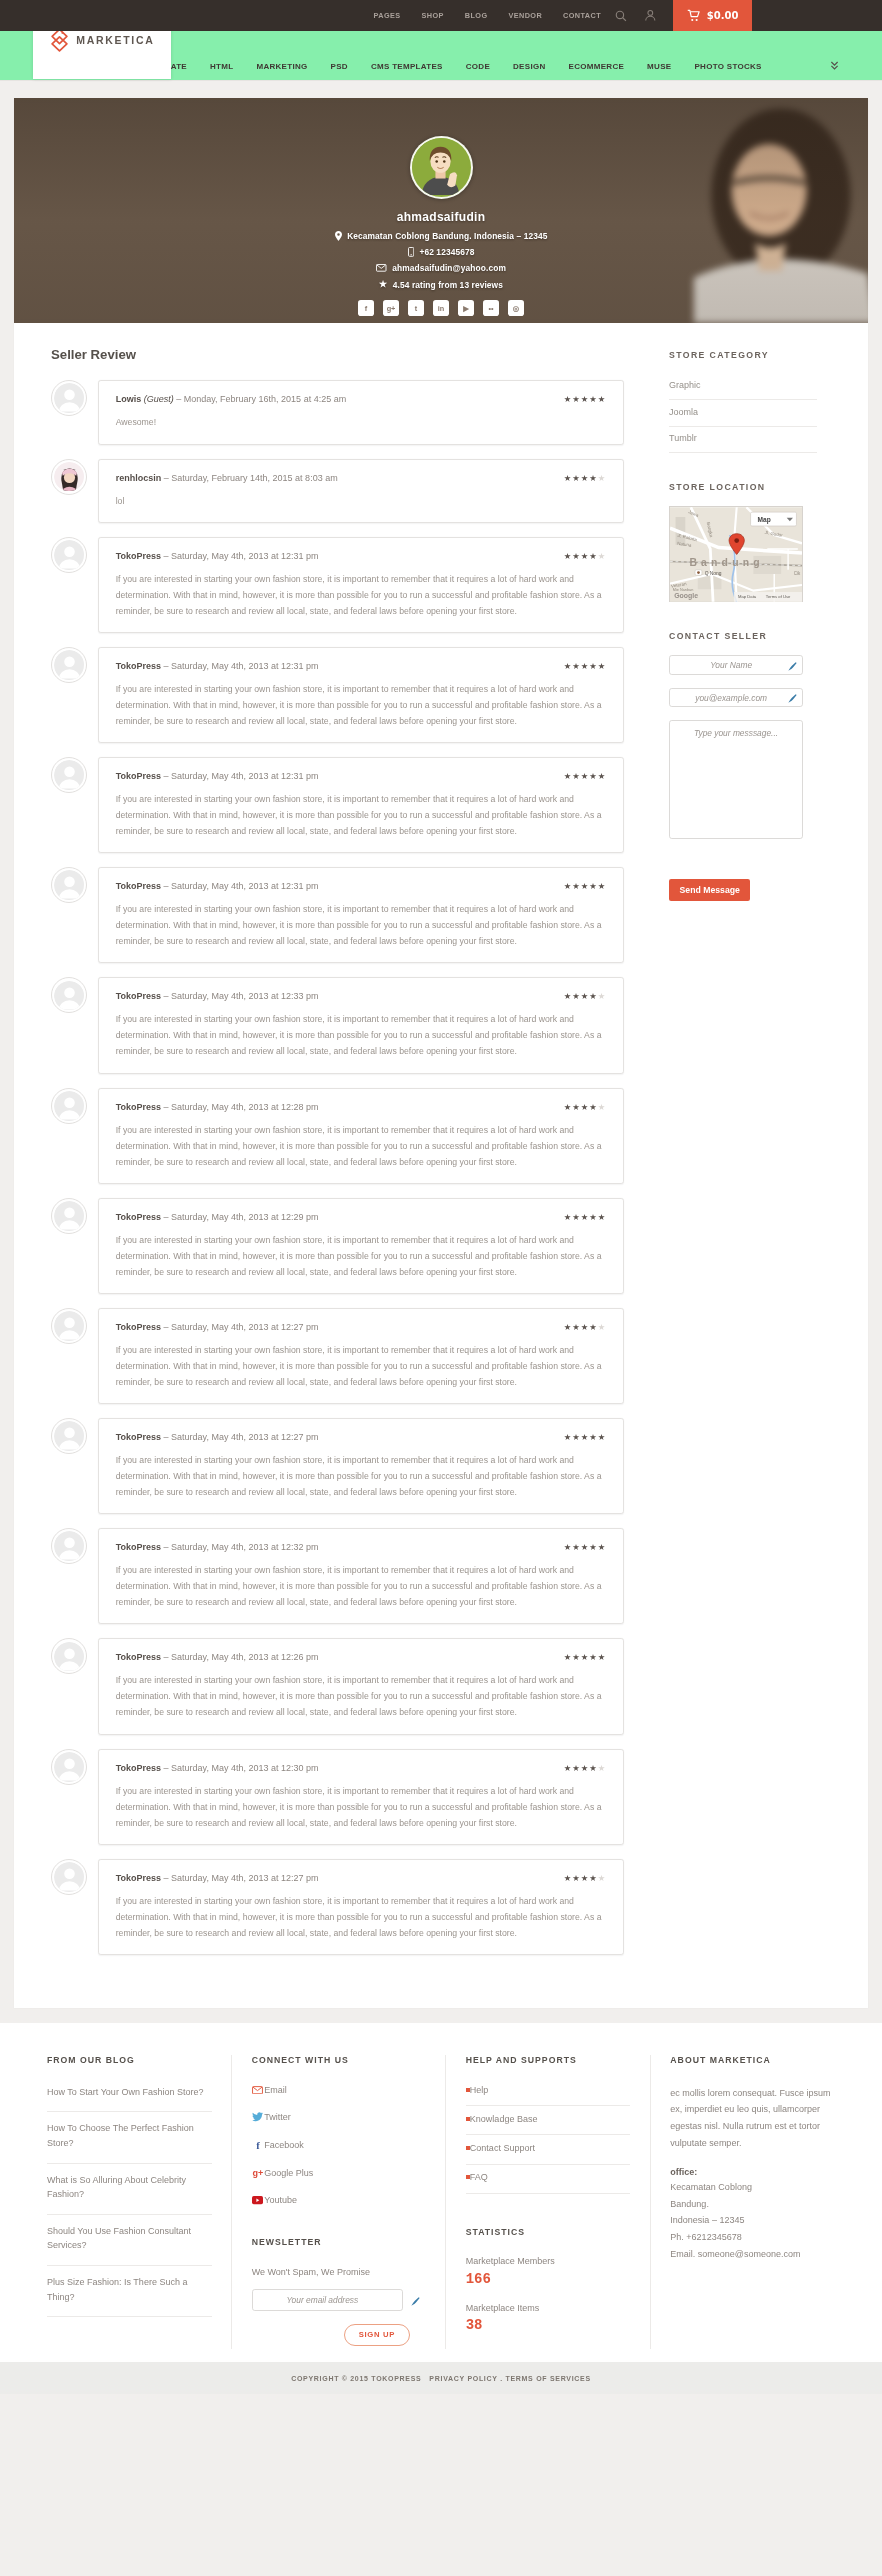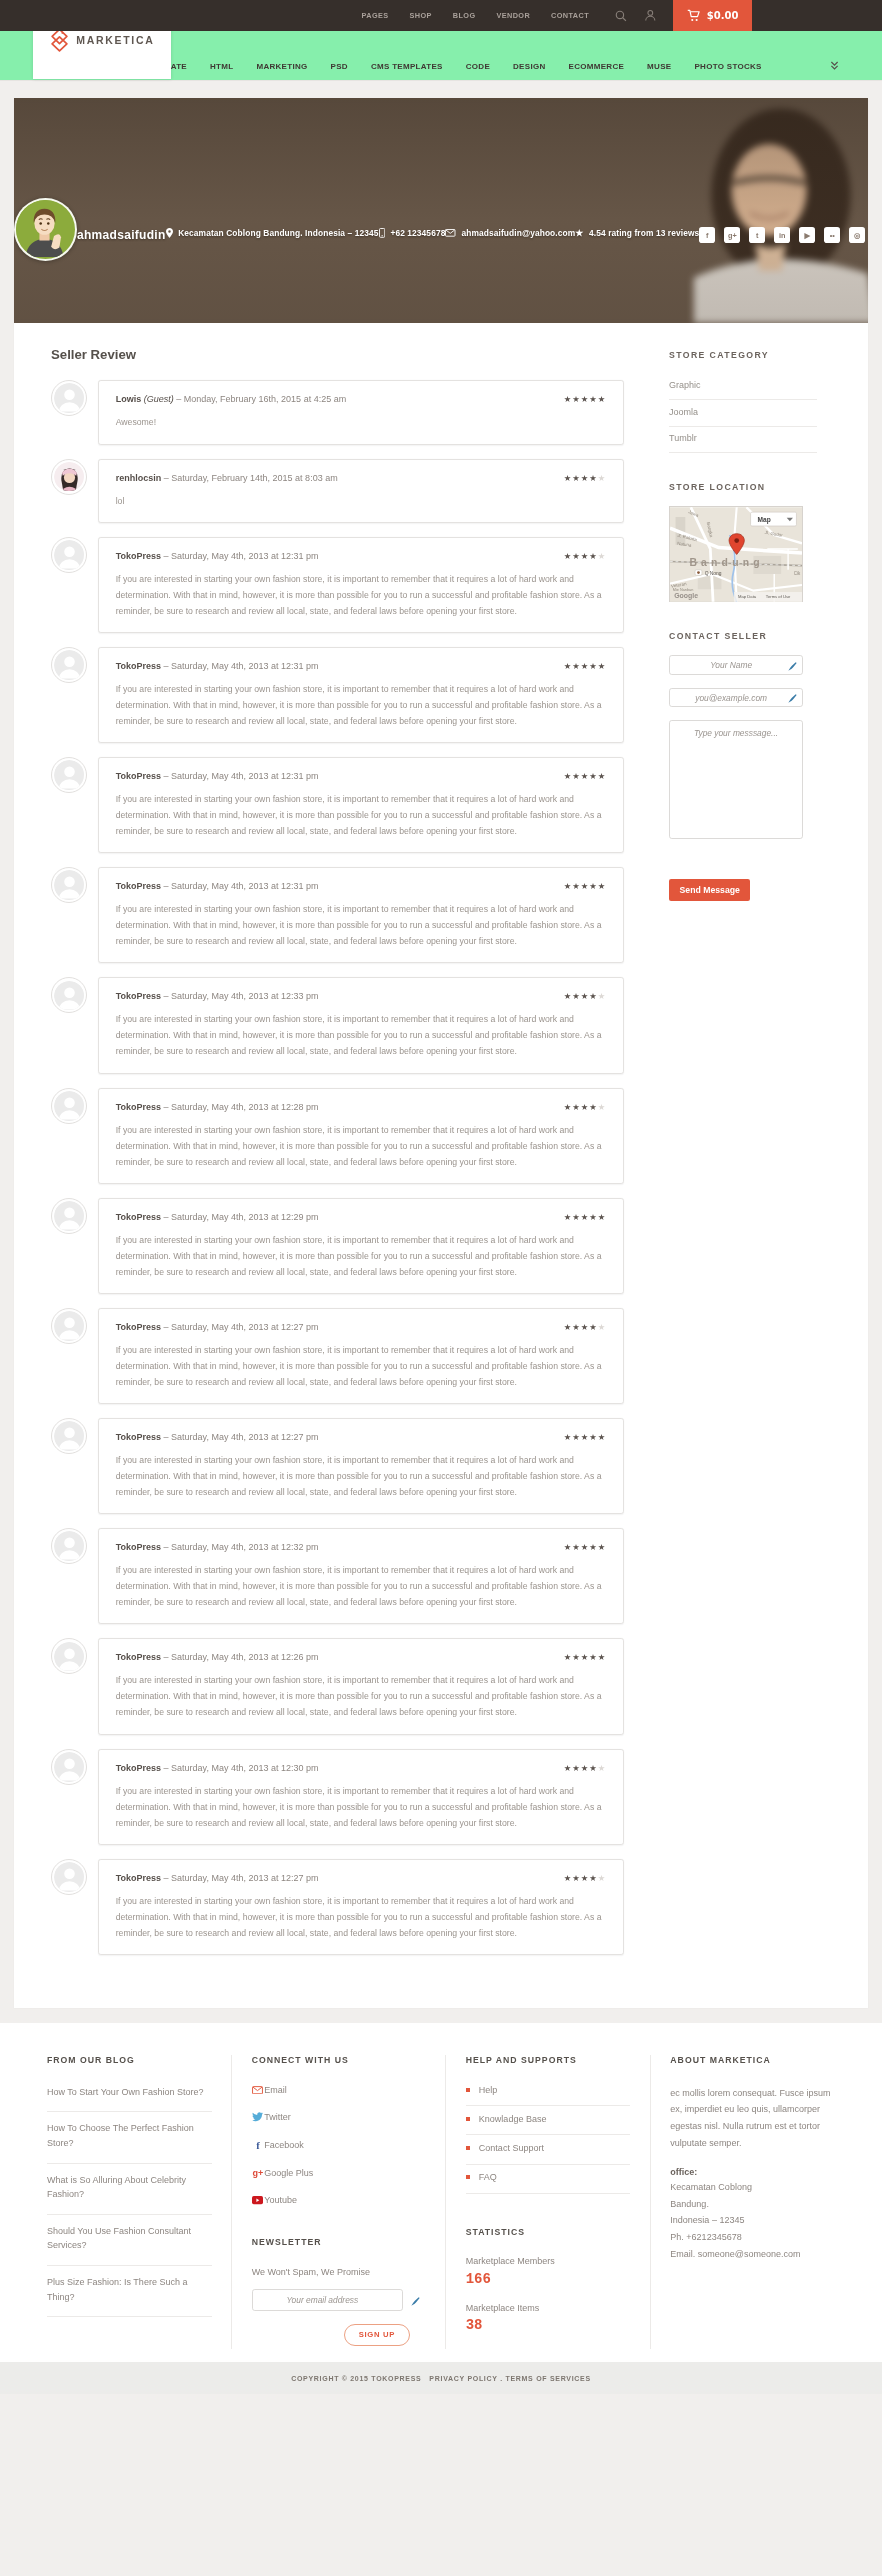--- a/index.html
+++ b/index.html
@@ -1,21 +1,21 @@
 <!DOCTYPE html>
 <html style="font-size:11px"><head>
 <meta charset="utf-8">
 <style>
   *{box-sizing:border-box}
   body{margin:0;min-width:882px;background:#f1efed;font-family:"Liberation Sans",sans-serif;color:#5a524d}
   a{text-decoration:none;color:inherit}
 
   
   .topbar{height:31px;background:#362f2b;position:relative;z-index:6;display:flex;align-items:center;justify-content:flex-end}
-  .tb-links{display:flex;gap:21px;margin-right:26px}
+  .tb-links{display:flex;gap:21px;margin-right:14px}
   .tb-links a{font-size:7.3px;font-weight:bold;letter-spacing:0.4px;color:#a9a09a}
   .tb-icon{display:inline-flex;align-items:center;margin-right:16.7px;cursor:pointer}
   .cart-btn{height:31px;width:79px;background:#e2563b;border:none;color:#fff;display:flex;align-items:center;justify-content:center;gap:6.3px;cursor:pointer;margin-right:130px}
   .cart-total{font-size:10px;font-weight:bold;font-family:"DejaVu Sans",sans-serif}
 
   
   .navbar{height:50px;background:#86efac;border-bottom:0.7px solid #e6e4e1;position:relative;z-index:5}
   .logo-box{position:absolute;left:33px;top:-31px;width:138px;height:79px;background:#fff;box-shadow:0 1.4px 3.5px rgba(0,0,0,.12);display:flex;align-items:center;justify-content:center;gap:7.7px;cursor:pointer}
   .logo-text{font-size:10.5px;font-weight:bold;letter-spacing:1.7px;color:#5f5751}
   .mainnav{height:50px;display:flex;align-items:flex-end;padding:0 33px 9.8px 47px;gap:23px}
@@ -32,21 +32,21 @@
       radial-gradient(66px 216px at 46% 52%, #382d24 0%, #382d24 55%, transparent 76%),
       radial-gradient(52px 52px at 55% 36%, #dcc69c, transparent 70%),
       radial-gradient(38px 38px at 51% 74%, #cdb289, transparent 70%),
       radial-gradient(46px 46px at 70% 28%, #d8c7a4, transparent 70%),
       radial-gradient(146px 188px at 65% 62%, #6a5847, transparent 76%),
       radial-gradient(174px 216px at 87% 58%, #5d4b3c, transparent 78%),
       linear-gradient(#7a695ا, #6b594a);
     background-color:#6f5e4e}
   .bg-woman{position:absolute;right:-7px;top:0;filter:blur(3.5px);opacity:.96}
   .bg-shade{position:absolute;inset:0;background:linear-gradient(rgba(40,30,22,.34), rgba(40,30,22,.12) 55%, rgba(40,30,22,.2))}
-  .banner-inner{position:absolute;inset:0;z-index:3;display:flex;flex-direction:row;align-items:center;padding-top:38px;color:#fff;text-shadow:0 0.7px 2.1px rgba(30,20,12,.5)}
+  .banner-inner{position:absolute;inset:0;z-index:3;display:flex;flex-direction:column;align-items:center;padding-top:38px;color:#fff;text-shadow:0 0.7px 2.1px rgba(30,20,12,.5)}
   .pavatar{width:63px;height:63px;border-radius:50%;border:2.8px solid rgba(255,255,255,.92);overflow:hidden;background:#8cab3c;box-shadow:0 0.7px 4.2px rgba(0,0,0,.3)}
   .pname{margin-top:11px;font-size:12px;font-weight:bold;letter-spacing:0.3px}
   .pline{margin-top:6.3px;font-size:8.4px;display:flex;align-items:center;gap:5.6px;font-weight:bold;letter-spacing:0.1px}
   .psocial{margin-top:10.5px;display:flex;gap:9px}
   .soc{width:16px;height:16px;border-radius:2.8px;background:#fff;color:#8a7a6e;display:flex;align-items:center;justify-content:center;font-size:7.3px;font-weight:bold;cursor:pointer;text-shadow:none}
 
   
   .content{display:flex;gap:45px;padding:24px 33px 39px 37px;background:#fff}
   .reviews-col{flex:1}
   .page-title{font-size:13.2px;font-weight:bold;color:#55504b;margin:0 0 18px}
@@ -85,21 +85,21 @@
   .ftitle{font-size:8.7px;font-weight:bold;letter-spacing:1px;color:#55504b;margin:0 0 19.5px}
   .blog-link{display:block;font-size:9px;color:#8d8681;line-height:14.6px;padding:9px 0 12px;border-bottom:0.7px solid #eceae8;cursor:pointer}
   .blog-link:first-of-type{padding-top:0}
   .connect-item{display:flex;align-items:center;gap:0;margin-bottom:17.4px;font-size:9px;color:#8d8681;cursor:pointer}
   .ci-ico{width:12.6px;display:inline-flex;justify-content:center;font-weight:bold}
   .nl-title{margin-top:32px}
   .nl-tag{font-size:9px;color:#8d8681;margin:0 0 12.6px}
   .nl-field{position:relative;width:174px}
   .nl-field input{width:151px;height:21.6px;border:0.7px solid #dcdad8;border-radius:2.8px;text-align:center;font-size:8.4px;font-style:italic;color:#6f6862;outline:none;font-family:"Liberation Sans",sans-serif;padding:0 16.7px 0 7px}
   .signup-btn{display:block;margin:12.6px 0 0 92px;background:#fff;border:1.4px solid #eca183;border-radius:12.6px;color:#e2563b;font-size:7.7px;font-weight:bold;letter-spacing:0.7px;padding:5.6px 14px;cursor:pointer;font-family:"Liberation Sans",sans-serif}
-  .help-item{display:flex;align-items:center;gap:9px;font-size:9px;color:#8d8681;padding:7.7px 0 10.5px;border-bottom:0.7px solid #eceae8;cursor:pointer}
+  .help-item{display:flex;align-items:center;font-size:9px;color:#8d8681;padding:7.7px 0 10.5px;border-bottom:0.7px solid #eceae8;cursor:pointer}
   .help-item:first-of-type{padding-top:0}
   .bullet{width:4.2px;height:4.2px;background:#e2563b;flex:none}
   .stats-title{margin-top:33px}
   .stat-label{font-size:9px;color:#8d8681;margin:0 0 4.9px}
   .stat-value{font-size:14px;font-weight:bold;color:#e2563b;margin:0 0 15.3px;font-family:Liberation Mono, monospace}
   .about-text{font-size:9px;color:#8d8681;line-height:16.7px;margin:0 0 15.3px}
   .office-label{font-size:9px;font-weight:bold;color:#6b635d;margin:0 0 2.1px}
   .office-line{font-size:9px;color:#8d8681;line-height:16.7px}
   .copyright{background:#ececea;text-align:center;padding:13.2px 0 12.6px;font-size:7px;font-weight:bold;letter-spacing:0.7px;color:#7d766f}
   .copyright a{cursor:pointer}

